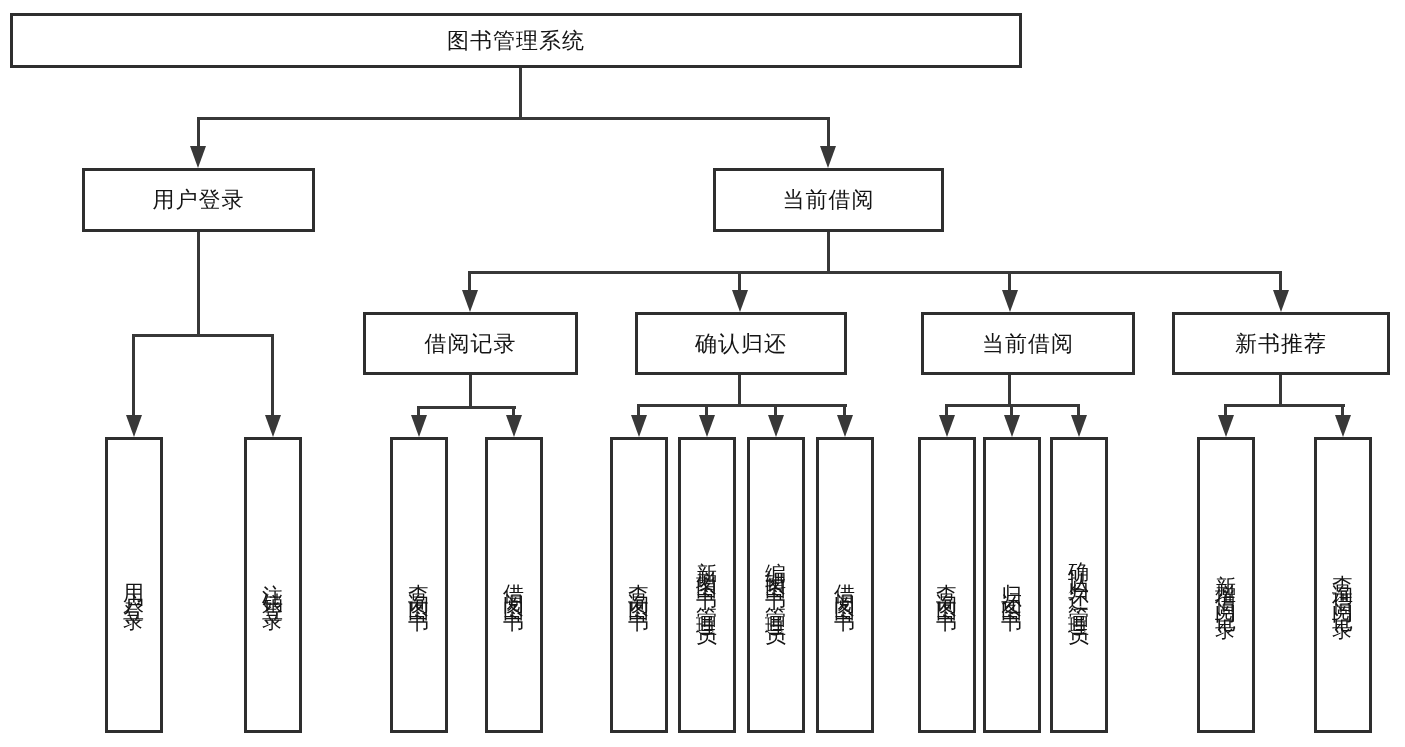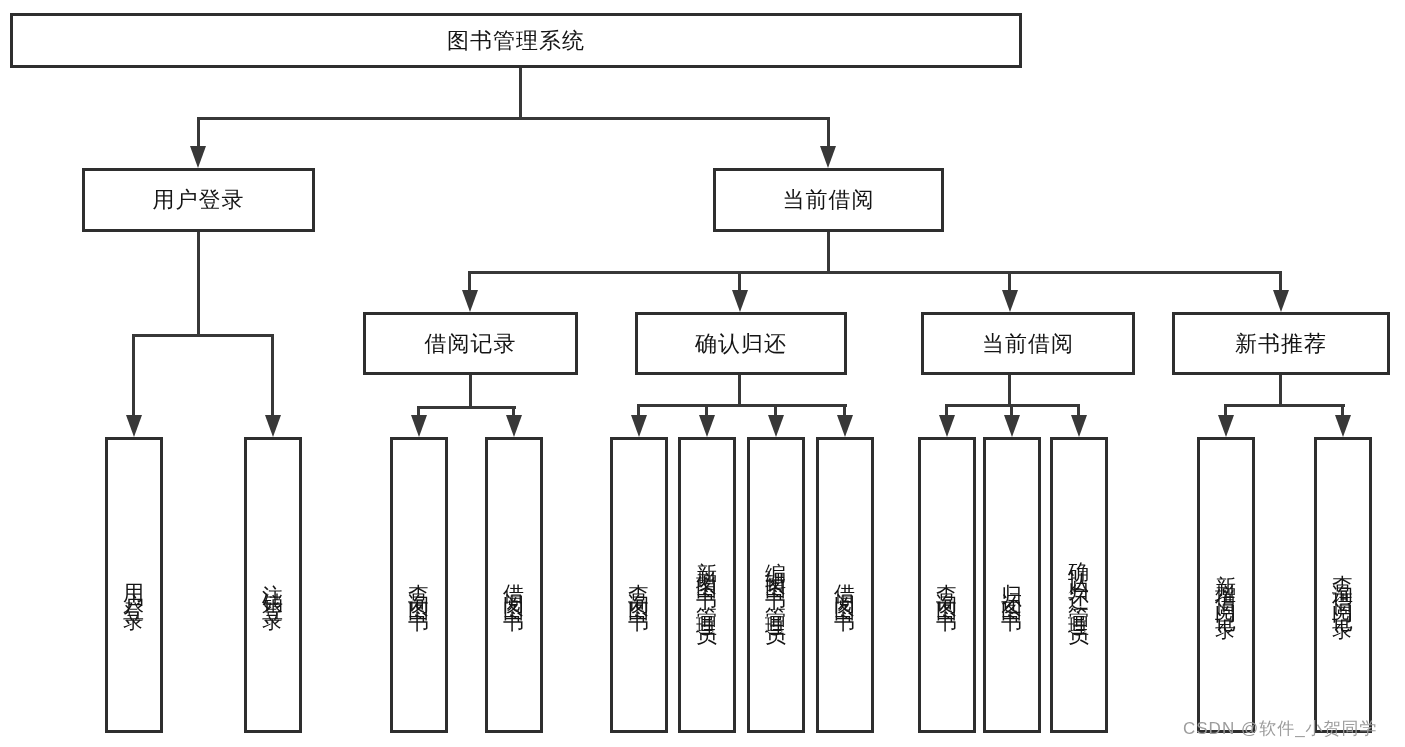--- a/index.html
+++ b/index.html
@@ -179,15 +179,14 @@
     <span class="vtext">确认归还（管理员）</span>
   </div>
 
   <div class="box v" style="left:1197px;">
     <span class="vtext">新增借阅记录</span>
   </div>
   <div class="box v" style="left:1314px;">
     <span class="vtext">查询借阅记录</span>
   </div>
 
-  <div class="watermark">CSDN @软件_小贺同学</div>
 
 </div>
 
 </body></html>

